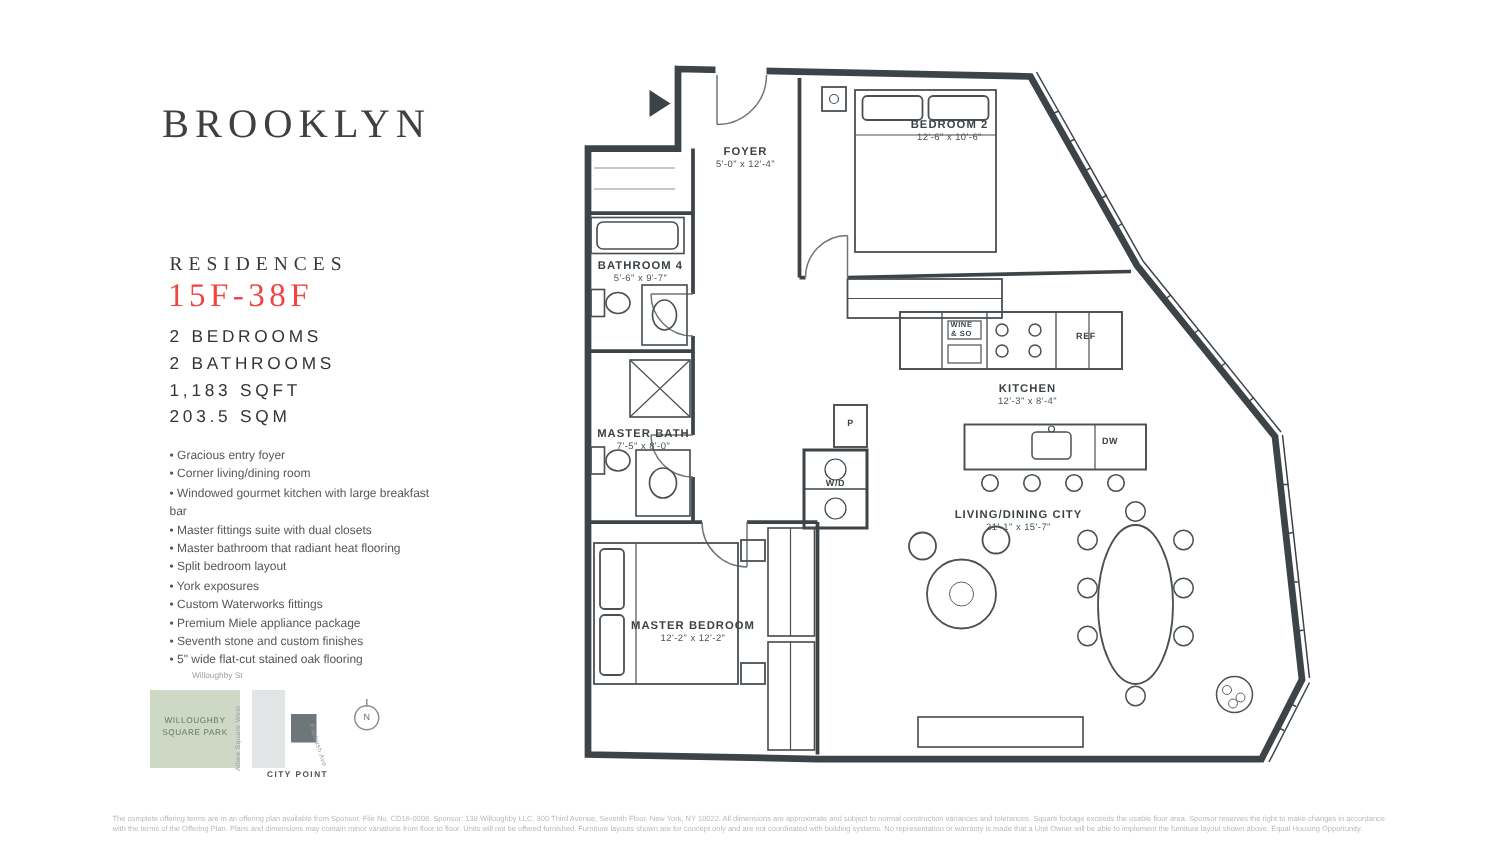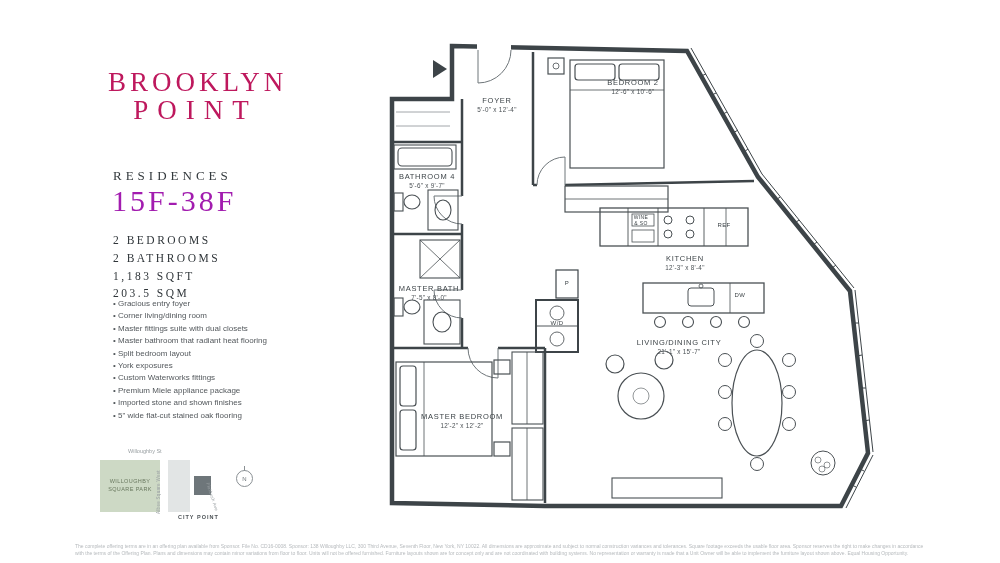--- a/index.html
+++ b/index.html
@@ -2,29 +2,29 @@
 <html><head>
 <meta charset="utf-8">
 <style>
   html,body{margin:0;padding:0;}
   body{
     width:1000px;height:563px;background:#ffffff;position:relative;overflow:hidden;
     font-family:"Liberation Sans",sans-serif;color:#3a4045;
   }
   
   .logo{position:absolute;left:108px;top:68px;width:175px;text-align:center;
-        font-family:"Liberation Serif",serif;color:#be185d;}
+        font-family:"Liberation Serif",serif;color:#404040;}
   .logo .l1{font-size:27px;letter-spacing:4px;line-height:1.05;}
   .logo .l2{font-size:27px;letter-spacing:9px;line-height:1.1;}
   .res-label{position:absolute;left:113px;top:168px;font-family:"Liberation Serif",serif;
              font-size:13px;letter-spacing:4px;color:#33393d;}
   .res-units{position:absolute;left:112px;top:184px;font-family:"Liberation Serif",serif;
-             font-size:30px;letter-spacing:3px;color:#a21caf;}
-  .spec{position:absolute;left:113px;font-family:Liberation Serif, serif;
-        font-size:11.5px;letter-spacing:2.5px;color:#2f3539;margin-top:15px;}
+             font-size:22px;letter-spacing:3px;color:#ef4444;}
+  .spec{position:absolute;left:113px;font-family:Liberation Sans, sans-serif;
+        font-size:11.5px;letter-spacing:2.5px;color:#2f3539;}
   .spec.s1{top:219px}.spec.s2{top:237px}.spec.s3{top:255px}.spec.s4{top:272px}
   .features{position:absolute;left:113px;top:298px;width:180px;margin:0;padding:0;
             list-style:none;font-size:8px;line-height:1.55;color:#53585c;}
   .features li::before{content:"•  ";}
   
   .map{position:absolute;left:92px;top:446px;width:170px;height:78px;font-family:"Liberation Sans",sans-serif;}
   .map .street-top{position:absolute;left:36px;top:2px;font-size:5.5px;color:#9aa0a3;}
   .map .park{position:absolute;left:8px;top:14px;width:60px;height:52px;background:#cdd9c5;
              display:flex;align-items:center;justify-content:center;text-align:center;}
   .map .park span{font-size:5.5px;letter-spacing:0.4px;color:#69785f;line-height:1.4;}
@@ -38,50 +38,50 @@
                  letter-spacing:1px;color:#4c5256;}
   .map .compass{position:absolute;left:144px;top:24px;width:15px;height:15px;border:1px solid #8a9094;
                 border-radius:50%;display:flex;align-items:center;justify-content:center;}
   .map .compass span{font-size:6px;color:#6e757a;}
   .map .compass::before{content:"";position:absolute;left:7px;top:-5px;width:1px;height:5px;background:#8a9094;}
   
   .disclaimer{position:absolute;left:75px;top:543px;width:850px;font-size:5px;line-height:1.35;
               color:#b6babd;}
   
   .lbl{position:absolute;transform:translateX(-50%);text-align:center;color:#3c4347;white-space:nowrap;}
-  .lbl .name{font-size:7.5px;font-weight:normal;letter-spacing:0.7px;}
+  .lbl .name{font-size:7.5px;font-weight:bold;letter-spacing:0.7px;}
   .lbl .dims{font-size:6.3px;letter-spacing:0.3px;margin-top:1px;color:#4a5054;}
   .lbl.small .name{font-size:6px;letter-spacing:0.4px;}
   .plan-svg{position:absolute;left:0;top:0;}
 </style>
 </head>
 <body>
 
 <aside>
   <div class="logo">
     <div class="l1">BROOKLYN</div>
-    <div class="l2">POINT</div>
   </div>
   <div class="res-label">RESIDENCES</div>
   <div class="res-units">15F-38F</div>
   <div class="spec s1">2 BEDROOMS</div>
   <div class="spec s2">2 BATHROOMS</div>
   <div class="spec s3">1,183 SQFT</div>
   <div class="spec s4">203.5 SQM</div>
 
   <ul class="features">
     <li>Gracious entry foyer</li>
     <li>Corner living/dining room</li>
+    <li>Windowed gourmet kitchen with large breakfast bar</li>
     <li>Master fittings suite with dual closets</li>
     <li>Master bathroom that radiant heat flooring</li>
     <li>Split bedroom layout</li>
     <li>York exposures</li>
     <li>Custom Waterworks fittings</li>
     <li>Premium Miele appliance package</li>
-    <li>Imported stone and shown finishes</li>
+    <li>Seventh stone and custom finishes</li>
     <li>5" wide flat-cut stained oak flooring</li>
   </ul>
 
   <div class="map">
     <div class="street-top">Willoughby St</div>
     <div class="park">
       <span>WILLOUGHBY SQUARE PARK</span>
     </div>
     <div class="bldg1"></div>
     <div class="citypoint-block"></div>

